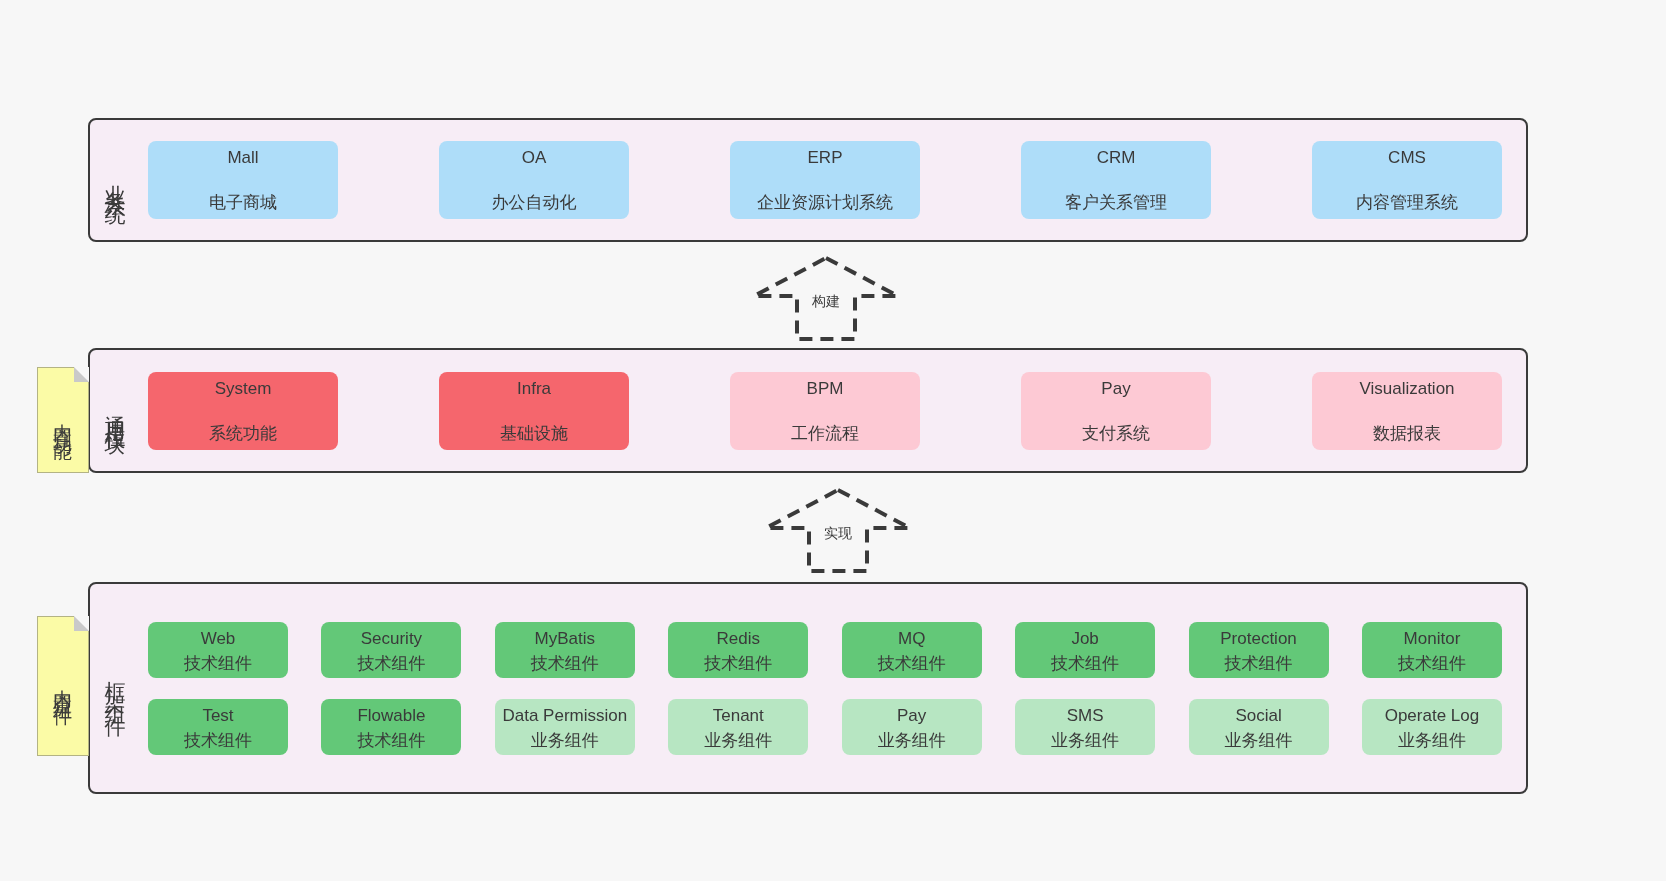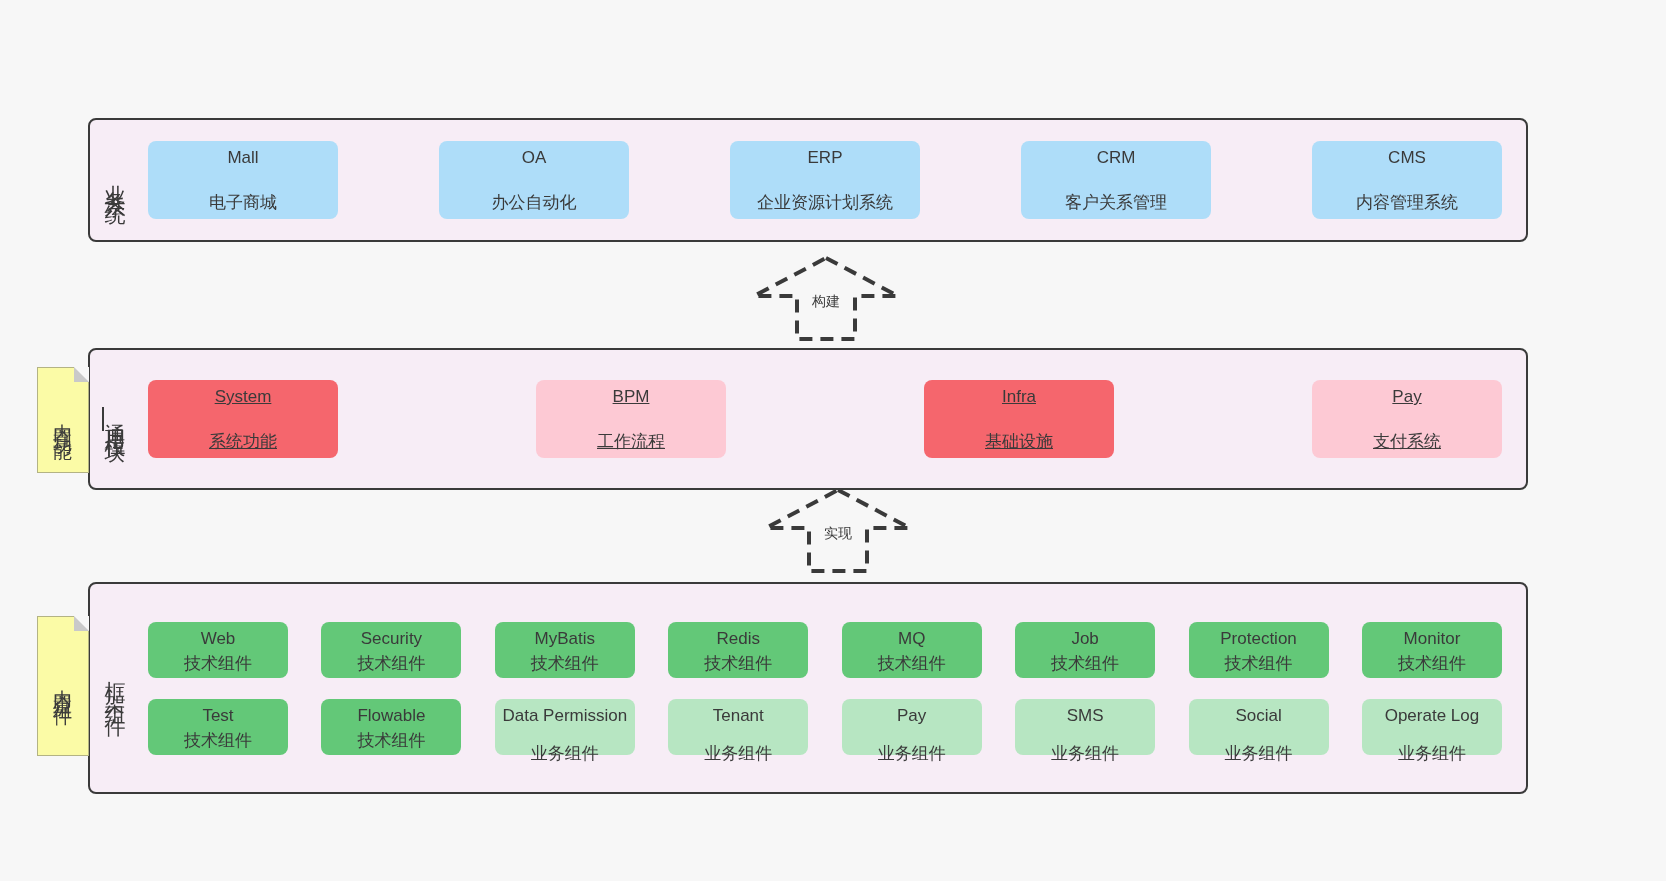--- a/index.html
+++ b/index.html
@@ -8,42 +8,42 @@
     background:#f7f7f7;
     font-family:"Liberation Sans","DejaVu Sans",sans-serif;
     color:#3a3a3a;
   }
   .band{
     position:absolute;left:88px;width:1440px;
     background:#f7edf6;border:2px solid #3a3a3a;border-radius:8px;
     display:flex;align-items:center;box-sizing:border-box;
   }
   .band-1{top:118px;height:124px;}
-  .band-2{top:348px;height:142px;text-decoration:underline;}
+  .band-2{top:348px;height:125px;}
   .band-3{top:582px;height:212px;}
   .band-label{
     writing-mode:vertical-lr;text-orientation:upright;
     font-size:21px;letter-spacing:6px;line-height:1;
     margin:0 6px 0 15px;white-space:nowrap;
   }
   .band-3 .band-label{letter-spacing:12px;}
   .rows{flex:1;display:flex;flex-direction:column;gap:21px;padding:0 24px 0 16px;}
   .row{display:flex;justify-content:space-between;}
   .box{
     border-radius:8px;display:flex;flex-direction:column;
     justify-content:space-between;align-items:center;text-align:center;
     font-size:17px;line-height:25px;box-sizing:border-box;padding:4px 6px;
   }
   .row-wide .box{width:190px;height:78px;}
   .row-grid .box{width:140px;height:56px;}
   .c-blue{background:#aeddf9;}
   .c-red{background:#f5666d;}
   .c-pink{background:#fdc9d4;}
   .c-gdark{background:#63c878;}
-  .c-glight{background:#b7e6c2;gap:13px;}
+  .c-glight{background:#b7e6c2;}
   .note{
     position:absolute;width:52px;background:#fbfba6;border:1px solid #b3b384;
     display:flex;justify-content:center;align-items:center;box-sizing:border-box;
   }
   .note-1{left:37px;top:367px;height:106px;}
   .note-2{left:37px;top:616px;height:140px;}
   .note::before{
     content:"";position:absolute;top:-1px;right:-1px;width:0;height:0;
     border-style:solid;border-width:0 15px 15px 0;
     border-color:#c9c9c9 #f7f7f7;
@@ -101,31 +101,35 @@
 </div>
 
 <div class="band band-2">
   <div class="band-label">通用模块</div>
   <div class="rows">
     <div class="row row-wide">
       <div class="box c-red">
         <div>System</div>
         <div>系统功能</div>
       </div>
+      <div class="box c-red">
+        <div>Infra</div>
+        <div>基础设施</div>
+      </div>
       <div class="box c-pink">
         <div>BPM</div>
         <div>工作流程</div>
       </div>
-      <div class="box c-red">
-        <div>Infra</div>
-        <div>基础设施</div>
-      </div>
       <div class="box c-pink">
         <div>Pay</div>
         <div>支付系统</div>
+      </div>
+      <div class="box c-pink">
+        <div>Visualization</div>
+        <div>数据报表</div>
       </div>
     </div>
   </div>
 </div>
 <div class="note note-1">
   <div class="note-text">内置功能</div>
 </div>
 
 <div class="arrow arrow-2">
   <svg width="156" height="90" viewBox="0 0 156 90">

